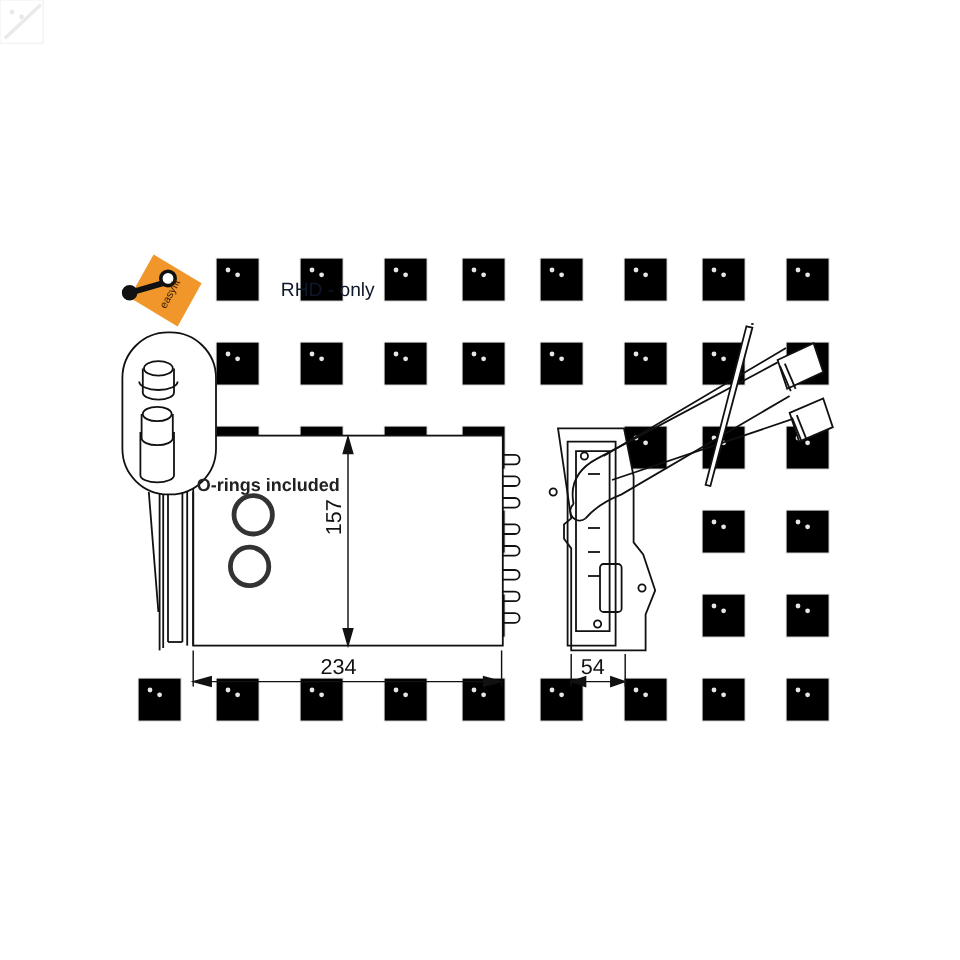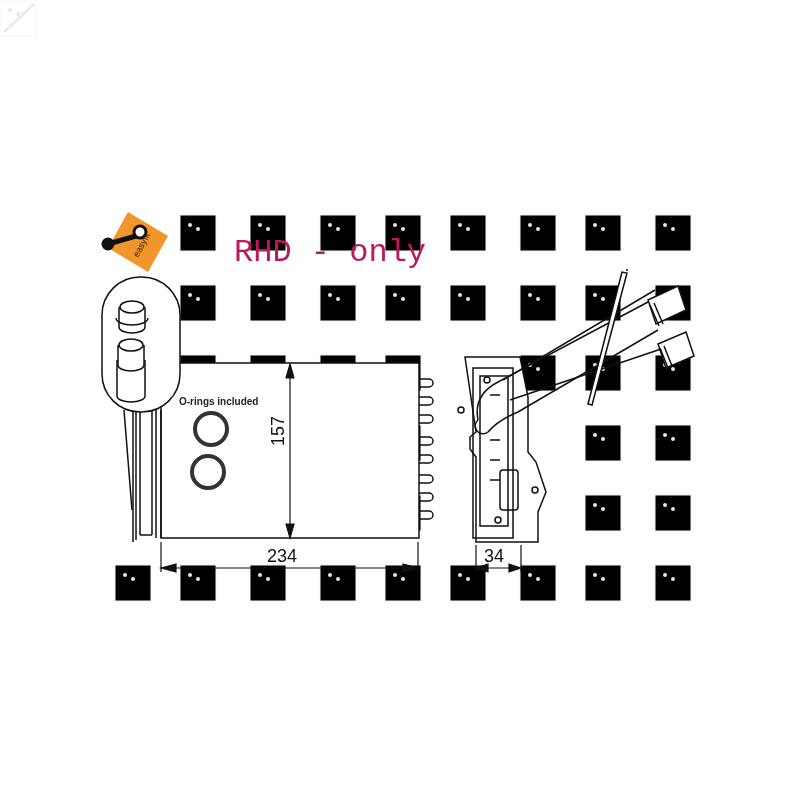--- a/index.html
+++ b/index.html
@@ -1,19 +1,19 @@
 <!DOCTYPE html>
 <html><head>
 <meta charset="utf-8">
 <style>
   html, body { margin:0; padding:0; background:#ffffff; }
   body { width:800px; height:800px; position:relative; overflow:hidden; font-family:"Liberation Sans", sans-serif; }
   #canvas { position:absolute; left:0; top:0; width:800px; height:800px; }
-  .title { position:absolute; left:234px; top:234px; font-size:32px; color:#be185d; font-family:Liberation Mono, monospace; }
-  .oring-label { position:absolute; left:179px; top:396px; font-size:10px; color:#222; font-weight:bold; font-family:"Liberation Sans", sans-serif; }
+  .title { position:absolute; left:234px; top:234px; font-size:16px; color:#0f172a; font-family:Liberation Sans, sans-serif; }
+  .oring-label { position:absolute; left:164px; top:396px; font-size:15px; color:#222; font-weight:bold; font-family:"Liberation Sans", sans-serif; }
   .dim { position:absolute; font-size:18px; color:#111; font-family:"Liberation Sans", sans-serif; }
   .dim-w { left:267px; top:546px; }
   .dim-d { left:484px; top:546px; }
   .dim-h { left:268px; top:446px; transform:rotate(-90deg); transform-origin:left top; }
   .badge-text { position:absolute; left:131px; top:254px; font-size:9px; color:#3a1d00; transform:rotate(-62deg); transform-origin:left top; font-family:"Liberation Sans", sans-serif; }
 </style>
 </head>
 <body>
 
 <svg id="canvas" viewBox="0 0 800 800" xmlns="http://www.w3.org/2000/svg">
@@ -170,13 +170,13 @@
     <path d="M622,272 L588,404 L592,405 L627,273 z" fill="#fff"></path>
     <line x1="626" y1="270" x2="628" y2="270"></line>
   </g>
 </svg>
 
 <div class="title">RHD - only</div>
 <div class="badge-text">easyfit</div>
 <div class="oring-label">O-rings included</div>
 <div class="dim dim-w">234</div>
 <div class="dim dim-h">157</div>
-<div class="dim dim-d">34</div>
+<div class="dim dim-d">54</div>
 
 </body></html>

